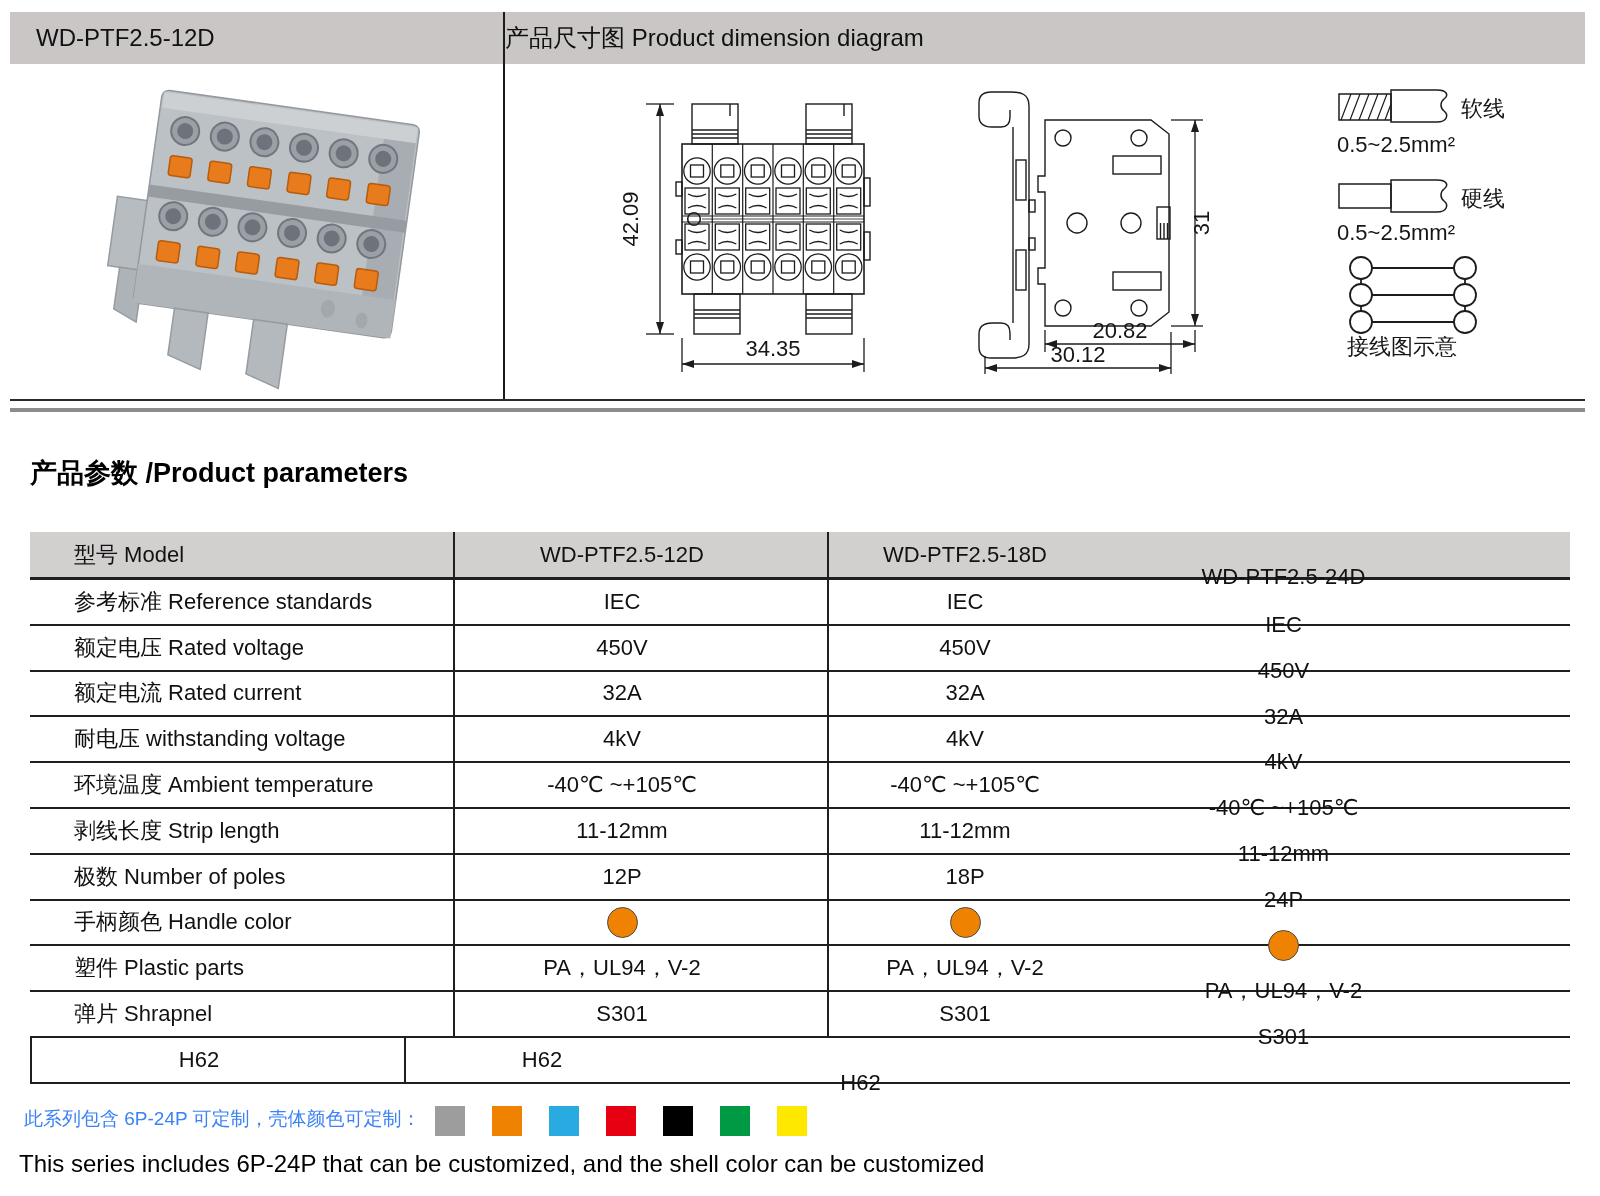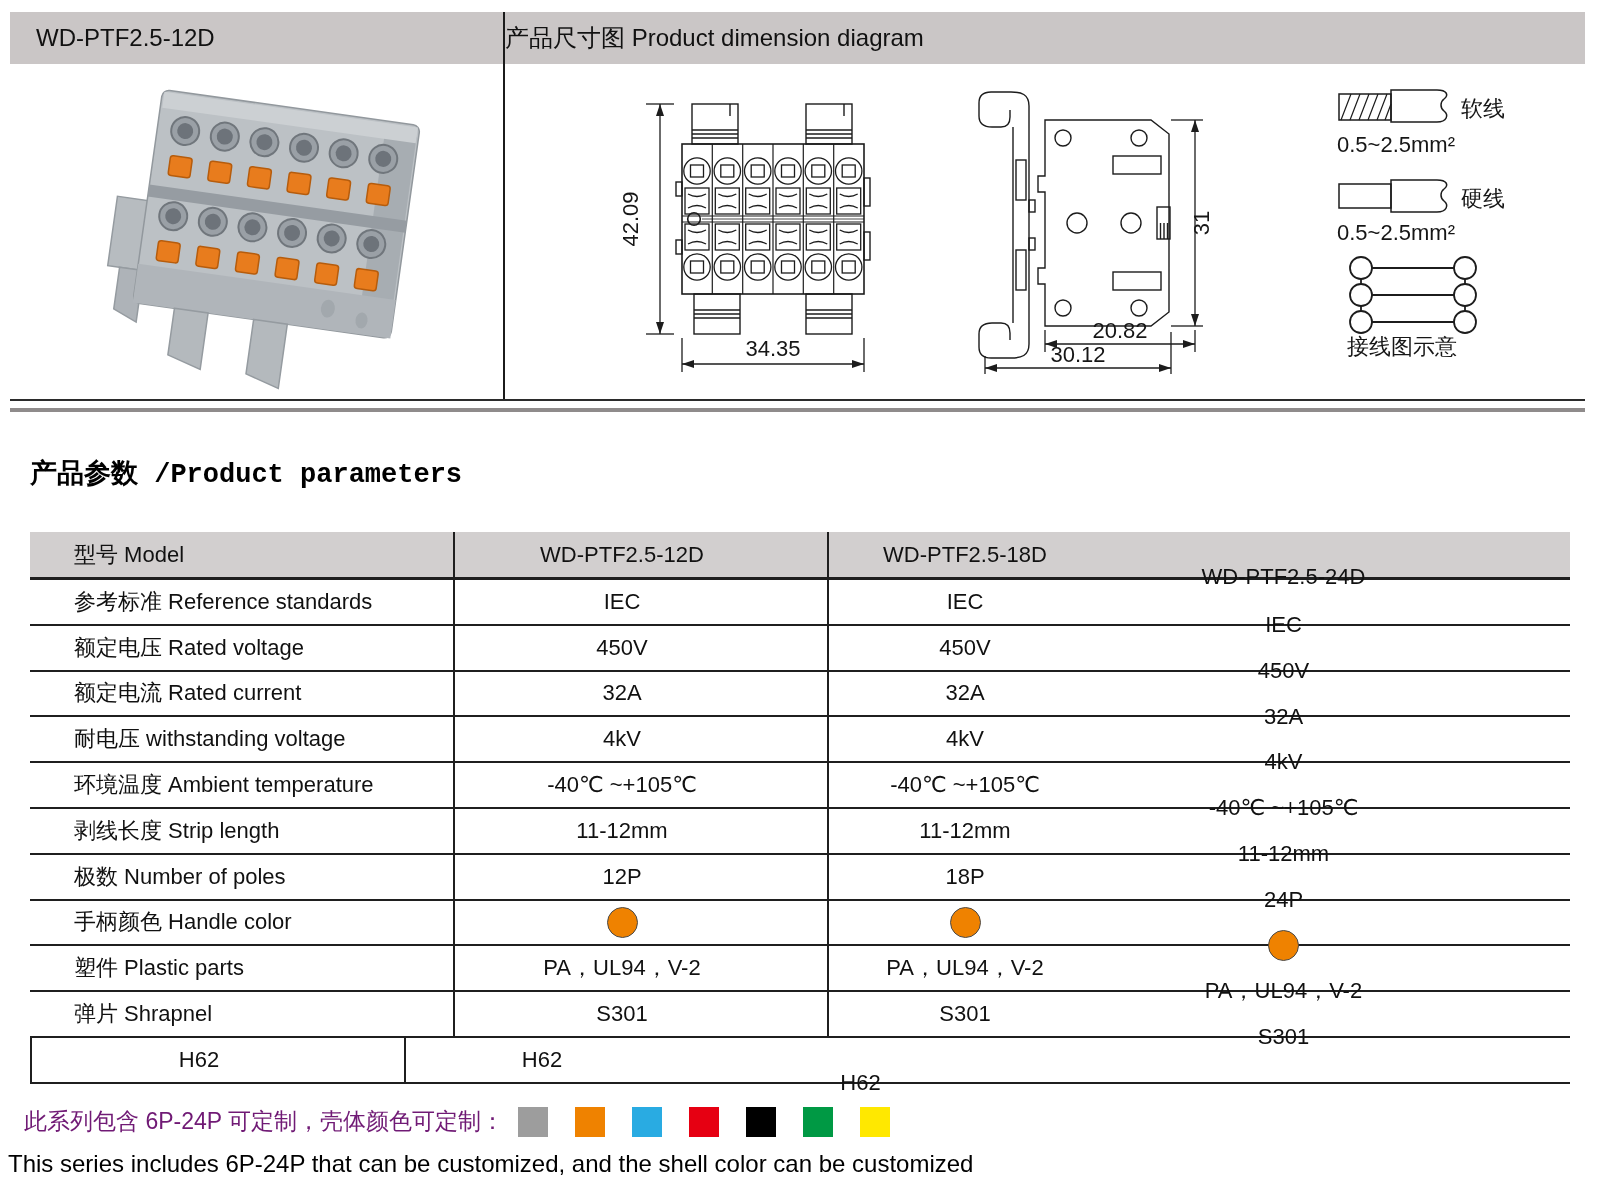--- a/index.html
+++ b/index.html
@@ -8,36 +8,36 @@
   
   .hbar{position:absolute;top:12px;height:52px;background:#cac6c6;display:flex;align-items:center;}
   #hbar-left{left:10px;width:493px;padding-left:26px;box-sizing:border-box;font-size:24px;}
   #hbar-right{left:505px;width:1080px;justify-content:flex-start;font-size:24px;}
   #vdivider{position:absolute;left:503px;top:12px;width:2px;height:387px;background:#1b1b1b;}
   #hline1{position:absolute;left:10px;top:399px;width:1575px;height:2px;background:#2b2b2b;}
   #hline2{position:absolute;left:10px;top:408px;width:1575px;height:4px;background:#8f8b8b;}
   .svgbox{position:absolute;}
   svg text{font-family:"Liberation Sans","DejaVu Sans",sans-serif;fill:#161616;}
   
-  #sec-title{position:absolute;left:30px;top:455px;font-size:27px;font-weight:bold;color:#000;font-family:Liberation Mono, monospace;}
+  #sec-title{position:absolute;left:30px;top:455px;font-size:27px;font-weight:bold;color:#000;}
   
   #ptable{position:absolute;left:30px;top:532px;width:1540px;border-bottom:2px solid #1f1f1f;font-size:22px;}
   .p-row{display:flex;height:43.8px;border-top:2px solid #1f1f1f;}
   .p-row.head{height:45px;border-top:none;border-bottom:1px solid #1f1f1f;background:#d2cfcf;}
   .c{display:flex;align-items:center;box-sizing:border-box;}
   .c.label{width:423px;padding-left:44px;}
   .c.val{width:336px;justify-content:center;border-left:2px solid #1f1f1f;text-align:center;}
   .c.val.v2{width:274px;margin-left:38px;}
   .c.val.v3{width:363px;margin-top:45px;}
   .handle-dot{width:29px;height:29px;border-radius:50%;border:1px solid #4a4a4a;display:inline-block;}
   
-  #note-row{position:absolute;left:24px;top:1106px;display:flex;align-items:center;font-size:23px;color:#701a75;}
+  #note-row{position:absolute;left:24px;top:1106px;display:flex;font-size:19px;color:#3b82f6;}
   #swatch-row{display:flex;gap:27px;margin-left:14px;}
   .swatch{width:30px;height:30px;display:inline-block;}
-  #note-en{position:absolute;left:8px;top:1150px;font-size:24px;color:#000;}
+  #note-en{position:absolute;left:19px;top:1150px;font-size:24px;color:#000;}
 </style>
 </head>
 <body>
 
 <div id="page">
 
   <div class="hbar" id="hbar-left">
     <span>WD-PTF2.5-12D</span>
   </div>
   <div class="hbar" id="hbar-right">

